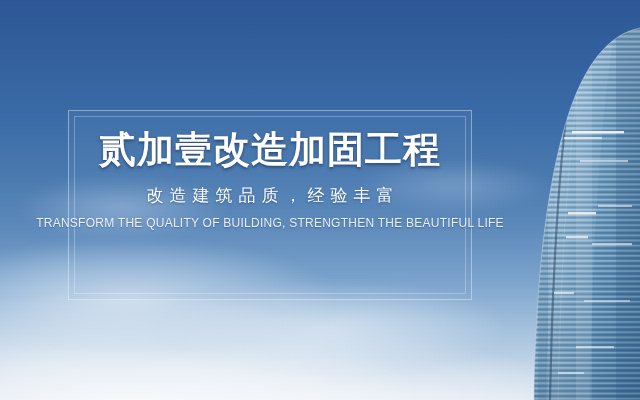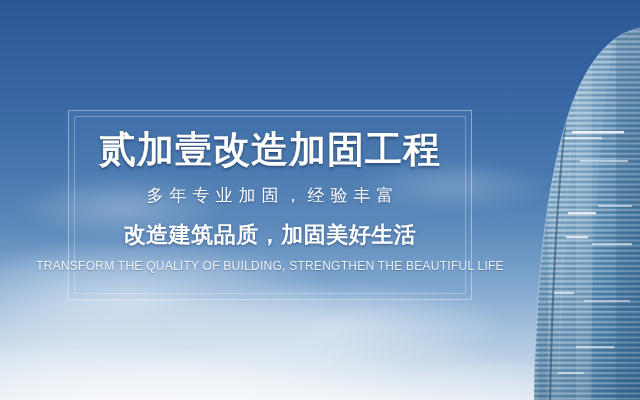--- a/index.html
+++ b/index.html
@@ -243,19 +243,18 @@
       <path d="M160,28 C 128,34 104,66 88,116 C 72,166 62,236 58,300 C 55,346 54,378 54,400" fill="none" stroke="#c8dcea" stroke-opacity="0.45" stroke-width="1"></path>
     </svg>
   </div>
 
   <div class="grain"></div>
 
   <div class="panel">
     <div class="panel-inner-rule"></div>
     <div class="panel-content">
       <div class="headline">贰加壹改造加固工程</div>
-      <div class="subline-1">多年专业加固，经验丰富</div>
-      <div class="subline-2">改造建筑品质，加固美好生活</div>
+      <div class="subline-1">改造建筑品质，经验丰富</div>
       <div class="subline-en">TRANSFORM THE QUALITY OF BUILDING, STRENGTHEN THE BEAUTIFUL LIFE</div>
     </div>
   </div>
 
 </div>
 
 </body></html>

